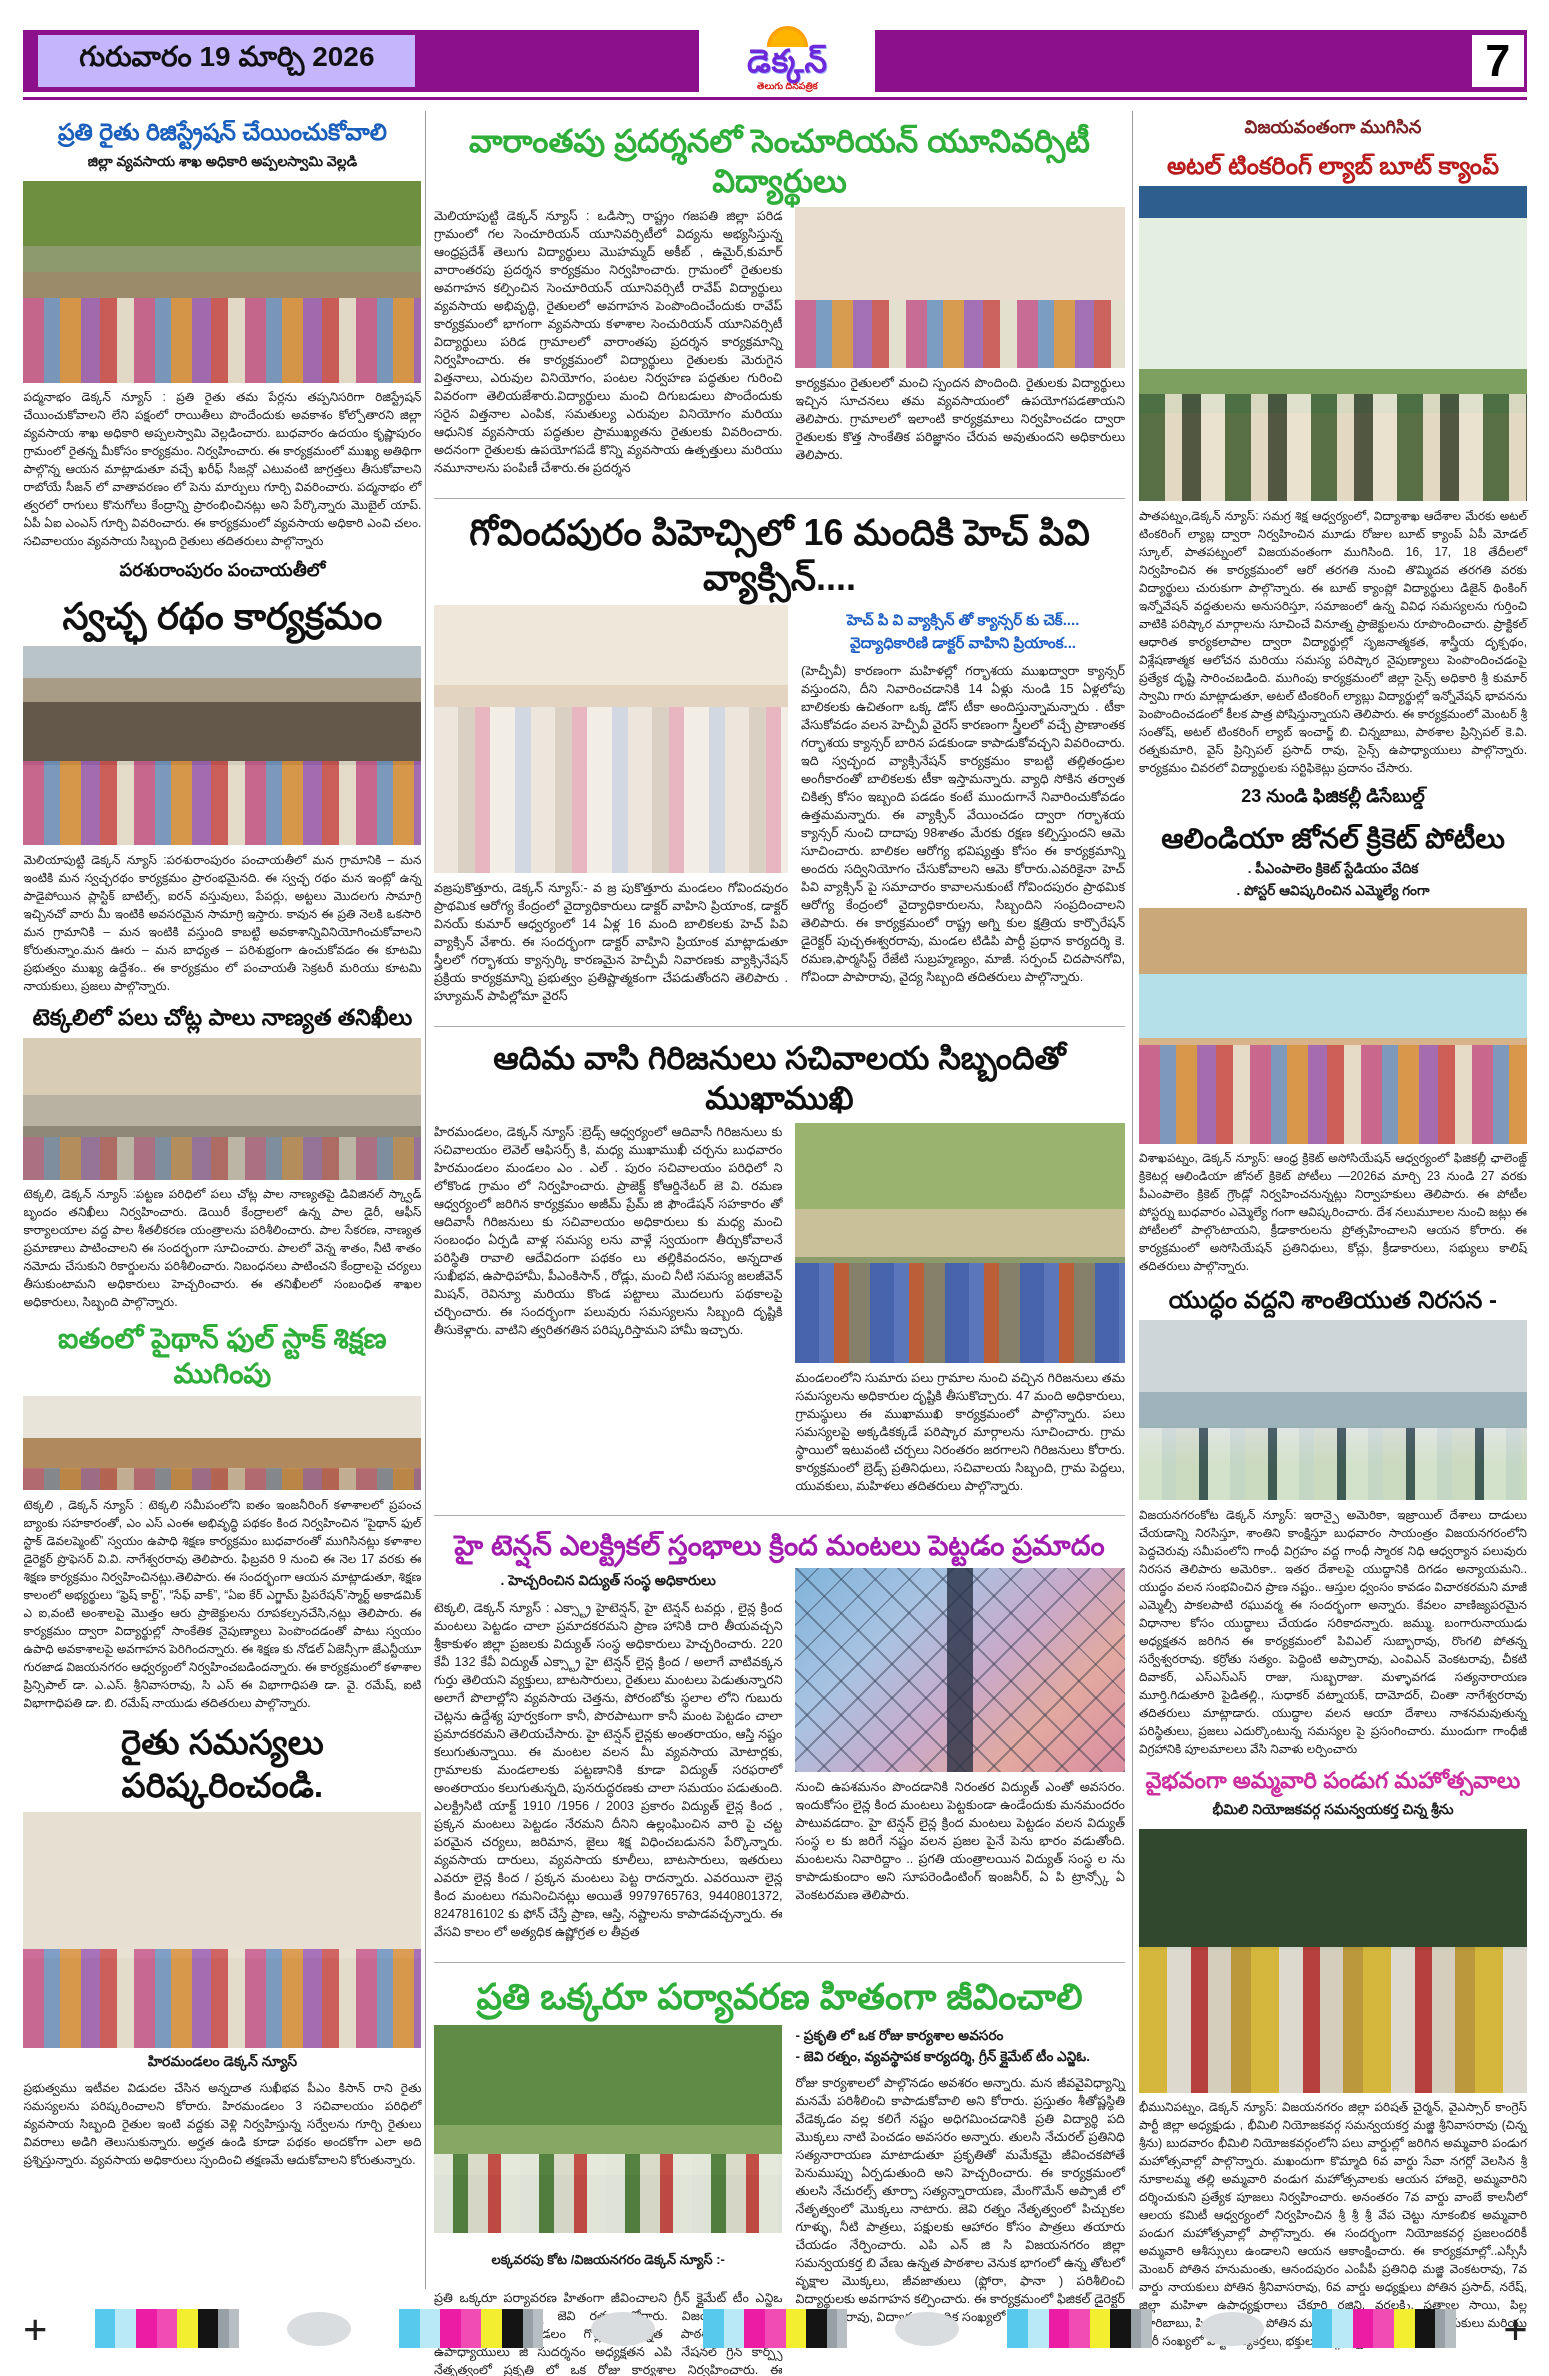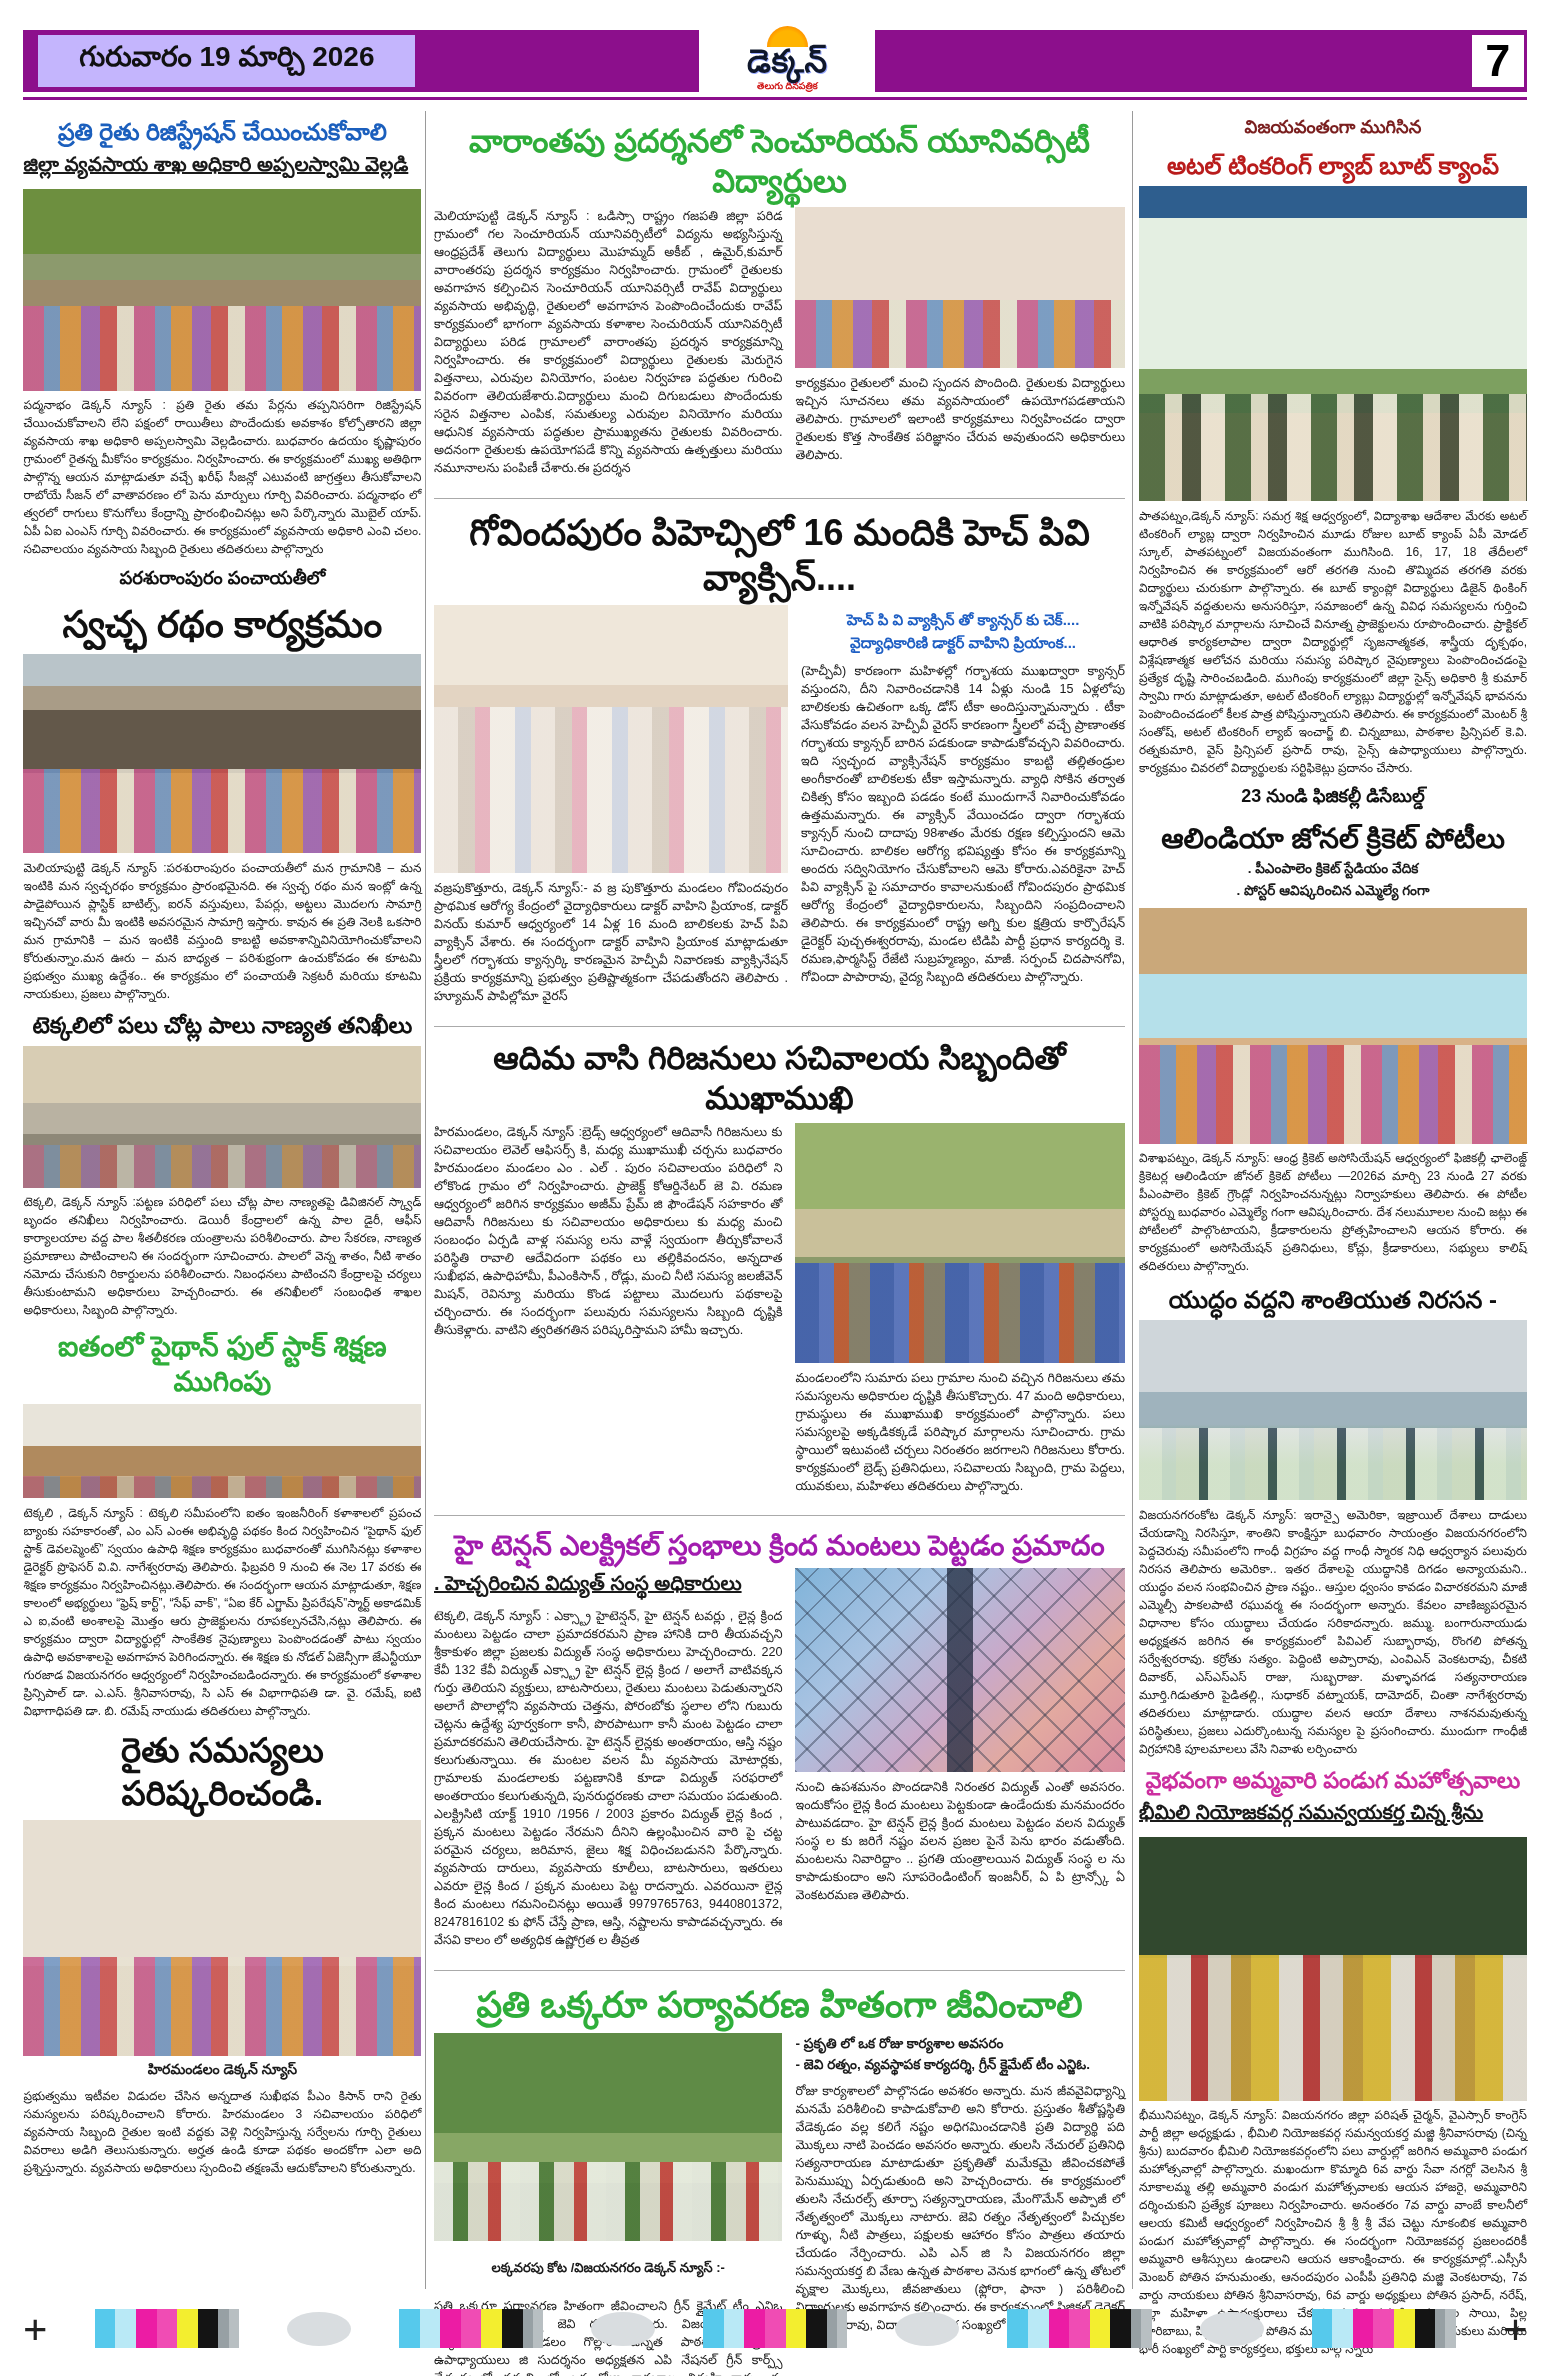--- a/index.html
+++ b/index.html
@@ -8,21 +8,21 @@
   
   .hdrbar{position:absolute;left:23.4px;top:30px;width:1504px;height:62px;background:#8c0f8c;}
   .hdr-underline{position:absolute;left:23.4px;top:97px;width:1504px;height:2.8px;background:#8c0f8c;}
   .datebox{position:absolute;left:15px;top:4.7px;width:377px;height:52px;background:#c4b5fd;
            display:flex;align-items:center;justify-content:center;
            font-weight:bold;font-size:28px;color:#111;}
   .logobox{position:absolute;left:676px;top:-13px;width:176px;height:86px;background:#ffffff;
            display:flex;flex-direction:column;align-items:center;justify-content:center;}
   .sun{width:41px;height:20.6px;border-radius:41px 41px 0 0;
        background:radial-gradient(circle at 50% 100%, #ffb400 0 55%, #ff7a00 85%);margin-bottom:-1.9px;}
-  .mast-title{font-size:32px;font-weight:bold;color:#0f172a;line-height:1;letter-spacing:0.9px;
+  .mast-title{font-size:32px;font-weight:bold;color:#6d28d9;line-height:1;letter-spacing:0.9px;
               text-shadow:0.9px 0.9px 0 #99aaff;}
   .mast-tag{font-size:9.4px;color:#d01616;font-weight:bold;margin-top:2.8px;}
   .numbox{position:absolute;right:3.7px;top:4.7px;width:52px;height:52px;background:#ffffff;
           display:flex;align-items:center;justify-content:center;font-size:45px;font-weight:bold;color:#000;}
   
   .col-left{position:absolute;left:23.4px;top:109px;width:398px;}
   .col-mid{position:absolute;left:434px;top:112px;width:691px;}
   .col-right{position:absolute;left:1139px;top:109px;width:388px;}
   .vrule{position:absolute;top:111px;width:0.9px;height:2178px;background:#9a9a9a;}
   .vr1{left:425px;} .vr2{left:1132px;}
@@ -30,21 +30,21 @@
   .body{font-size:12px;line-height:18px;text-align:justify;margin:5.6px 0 9.4px 0;}
   .col-mid .body{font-size:12.6px;line-height:18px;}
   .hl{font-weight:bold;text-align:center;line-height:1.25;margin:9.4px 0 5.6px 0;}
   .hl-blue{color:#1b5fbd;font-size:23.4px;}
   .hl-green{color:#2fae3a;}
   .hl-red{color:#a21caf;}
   .hl-magenta{color:#cc2fa0;}
   .hl-black{color:#111;}
   .kicker{font-weight:bold;text-align:center;font-size:18px;margin:7.5px 0 1.9px 0;color:#111;}
   .kicker-maroon{color:#7a1f1f;}
-  .subhead{font-weight:bold;font-size:20px;margin:3.7px 0 7.5px 0;text-decoration:underline;}
+  .subhead{font-weight:bold;text-align:center;font-size:14px;margin:3.7px 0 7.5px 0;}
   .sub-blue{color:#1f5fc4;font-weight:bold;text-align:center;font-size:15px;line-height:1.5;margin:3.7px 0 7.5px 0;}
   .bullet{font-weight:bold;font-size:13.6px;margin:2.8px 0;}
   .caption-bold{font-weight:bold;text-align:center;font-size:13px;margin:19px 0;}
   .dateline{font-weight:bold;text-align:center;font-size:14px;margin:5.6px 0 1.9px 0;}
   .srule{border:none;border-top:0.9px solid #aaa;margin:11.2px 0;}
   .row{display:flex;gap:13px;}
   
   .ph{position:relative;width:100%;background:#c9c9c9;overflow:hidden;margin:5.6px 0;}
   .ph::after{content:"";position:absolute;left:0;right:0;bottom:0;height:42%;opacity:.85;
      background:repeating-linear-gradient(90deg,#c75a8e 0 20.6px,#6e94c4 20.6px 37px,#d9923e 37px 58px,#9c5fb5 58px 77px,#cc4f4f 77px 94px,#e8e2d2 94px 111px);}

